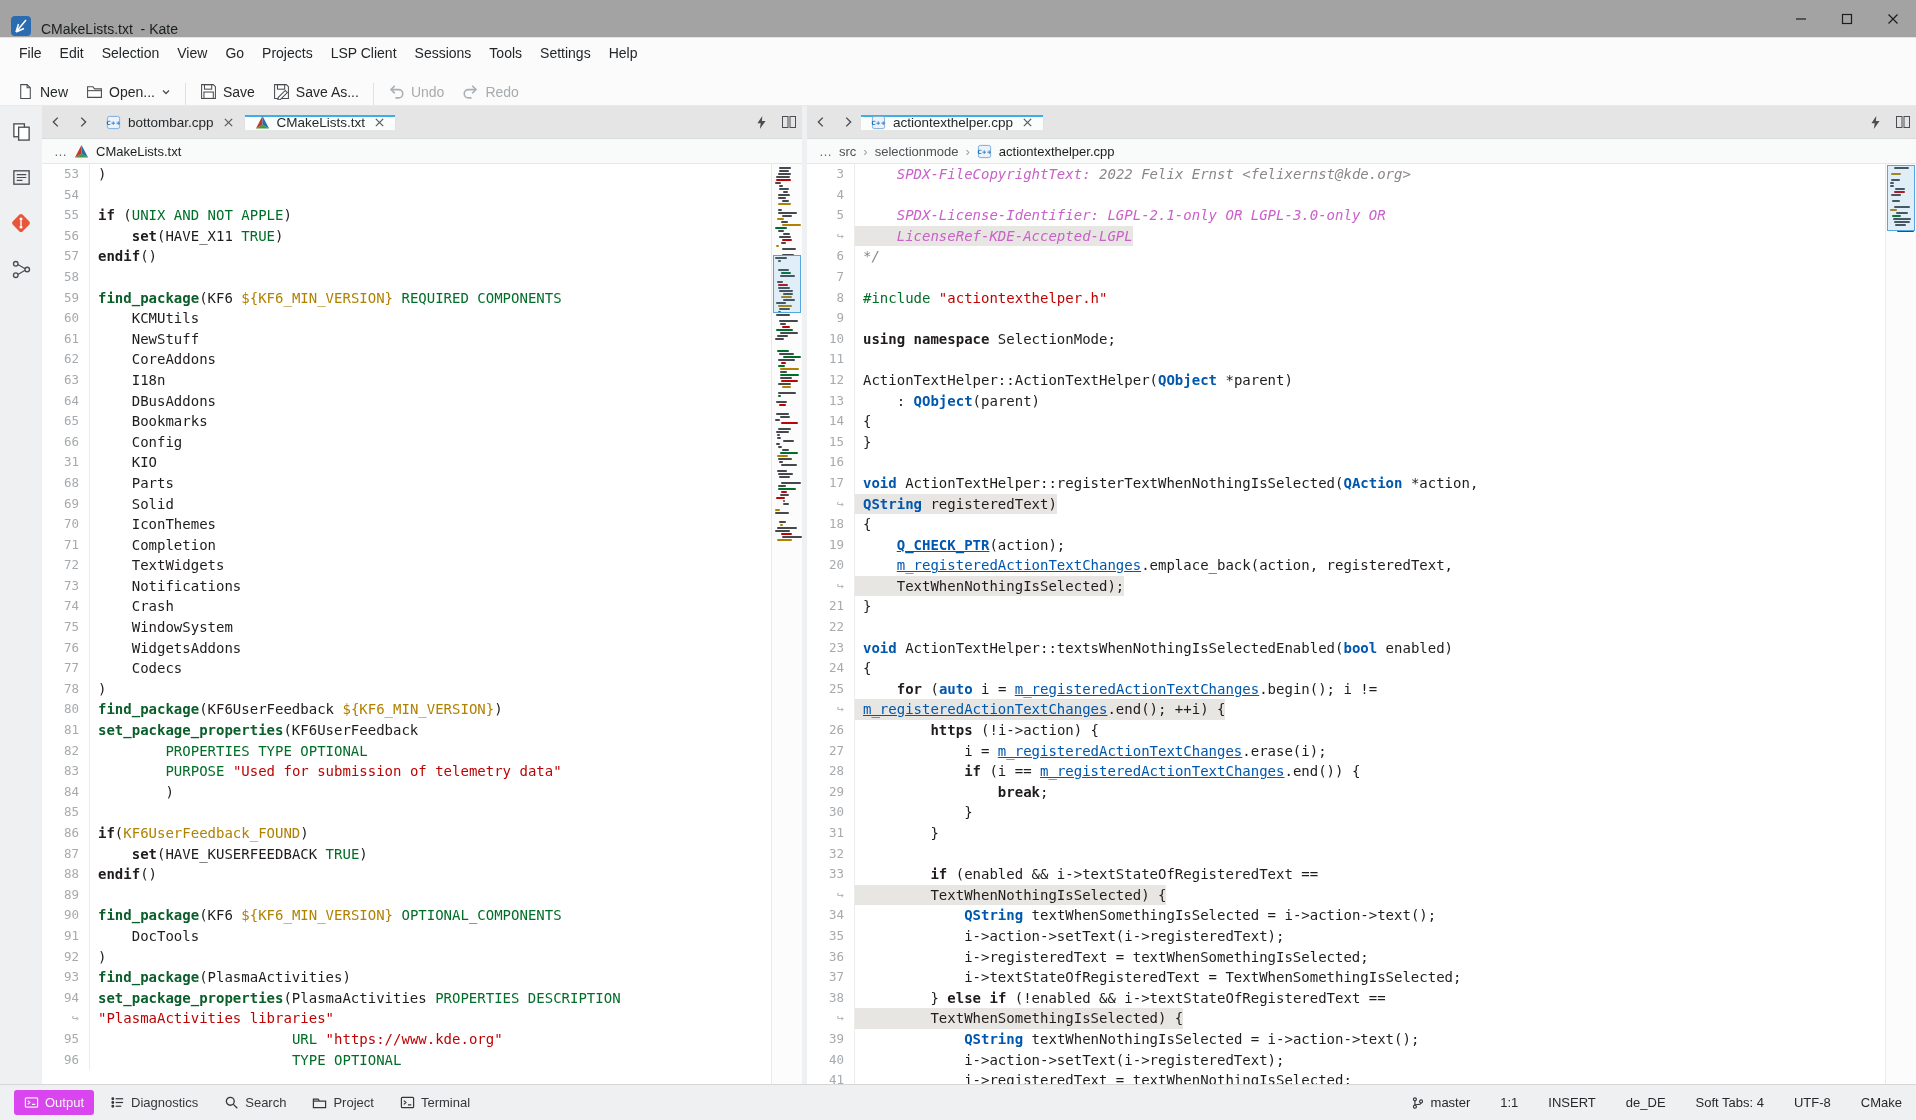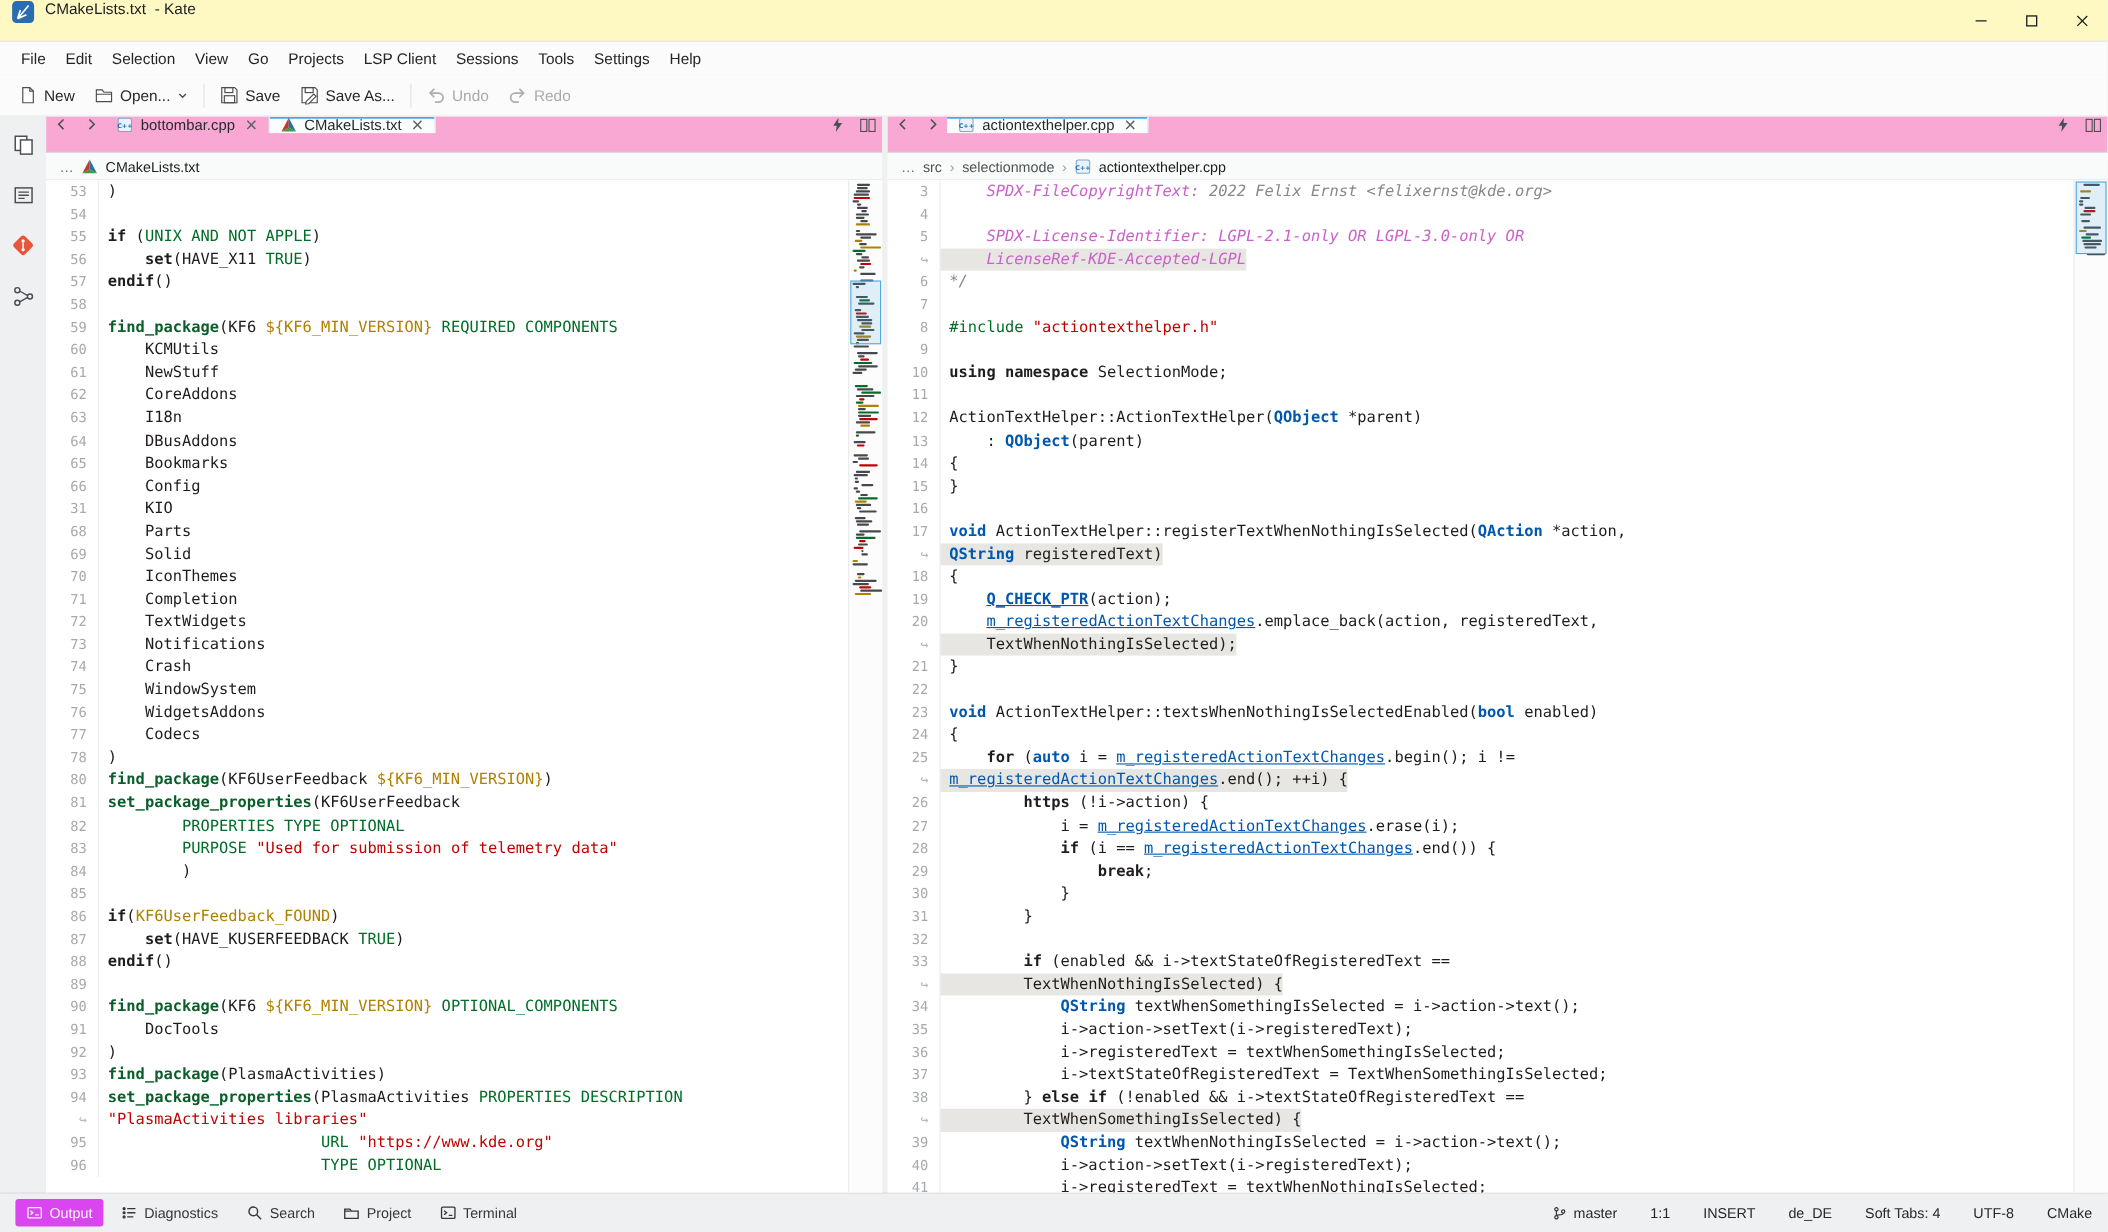--- a/index.html
+++ b/index.html
@@ -1,51 +1,51 @@
 <!DOCTYPE html>
 <html><head>
 <meta charset="utf-8">
 <style>
   *{margin:0;padding:0;box-sizing:border-box}
   html,body{width:1916px;height:1120px;overflow:hidden;background:#eff0f1;
     font-family:"Liberation Sans",sans-serif;color:#232629}
   .icon svg{display:block}
 
   
-  .titlebar{height:38px;background:#fef9c3;border-bottom:1px solid #e2e3e4;
-    display:flex;align-items:flex-start}
+  .titlebar{height:38px;background:#a3a3a3;border-bottom:1px solid #e2e3e4;
+    display:flex;align-items:flex-end}
   .appicon{margin:0 9px 0 10px;display:flex}
   .title{font-size:14px;color:#1b1e20;white-space:pre}
   .wincontrols{margin-left:auto;display:flex;height:100%}
   .winbtn{width:46px;display:flex;align-items:center;justify-content:center}
 
   
   .menubar{height:30px;background:#fbfbfb;display:flex;align-items:center;
     padding-left:10px;font-size:14px}
   .menuitem{padding:4px 9px;border-radius:3px}
   .toolbar{height:38px;background:#fbfbfb;border-bottom:1px solid #e8e9ea;
-    display:flex;align-items:center;padding-left:8px;font-size:14px}
+    display:flex;align-items:flex-end;padding-left:8px;font-size:14px}
   .tbtn{display:flex;align-items:center;gap:6px;padding:5px 9px;border-radius:3px}
   .tbtn .tlabel{color:#26292c}
   .tbtn.disabled .tlabel{color:#a7abae}
   .tsep{width:1px;height:22px;background:#e0e1e2;margin:0 5px}
 
   
   .main{display:flex;height:978px}
   .iconstrip{width:42px;background:#eff0f1;display:flex;flex-direction:column;
     align-items:center;padding-top:10px;gap:16px}
   .stripbtn{width:30px;height:30px;display:flex;align-items:center;justify-content:center;border-radius:3px}
   .pane{display:flex;flex-direction:column;background:#fff;min-width:0}
   .paneleft{width:760px;flex:none}
   .paneright{flex:1}
   .splitter{width:5px;background:#eff0f1}
 
   
-  .tabbar{height:33px;background:#f9a8d4;border-bottom:1px solid #dadbdc;
-    display:flex;align-items:flex-start;font-size:13.5px;color:#26292c}
+  .tabbar{height:33px;background:#e5e5e5;border-bottom:1px solid #dadbdc;
+    display:flex;align-items:center;font-size:13.5px;color:#26292c}
   .navbtn{width:27px;display:flex;align-items:center;justify-content:center}
   .tab{display:flex;align-items:center;gap:7px;padding:0 10px;border-right:1px solid #e0e2e3;max-width:230px}
   .tab.active{background:#fbfcfc;box-shadow:inset 0 2px 0 #3daee9}
   .tablabel{white-space:nowrap}
   .tabclose{display:flex;align-items:center;margin-left:2px}
   .spacer{flex:1}
   .crumbs{height:25px;background:#f9fafa;border-bottom:1px solid #e7e8e9;
     display:flex;align-items:center;padding-left:12px;font-size:13px;color:#4d5254;gap:7px}
   .crumb-ellipsis{color:#6a6e71}
   .crumbsep{color:#9aa0a3}

